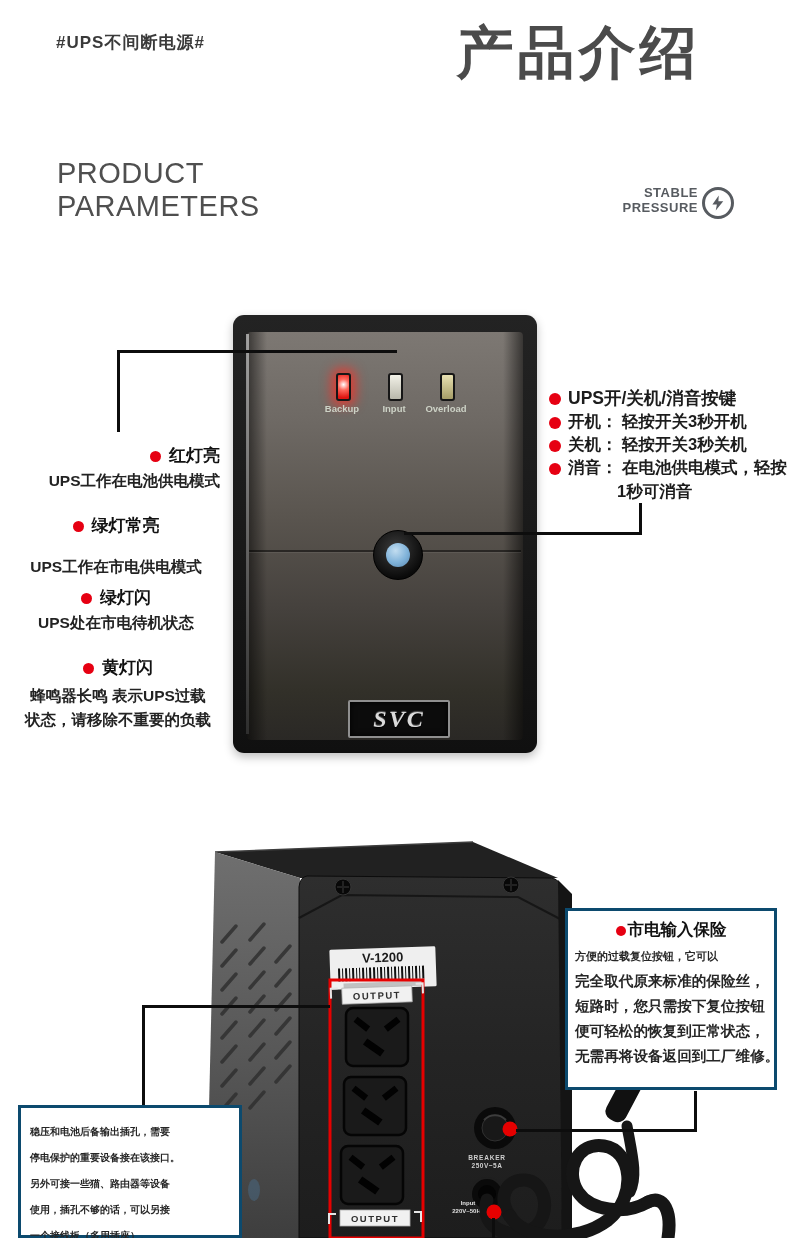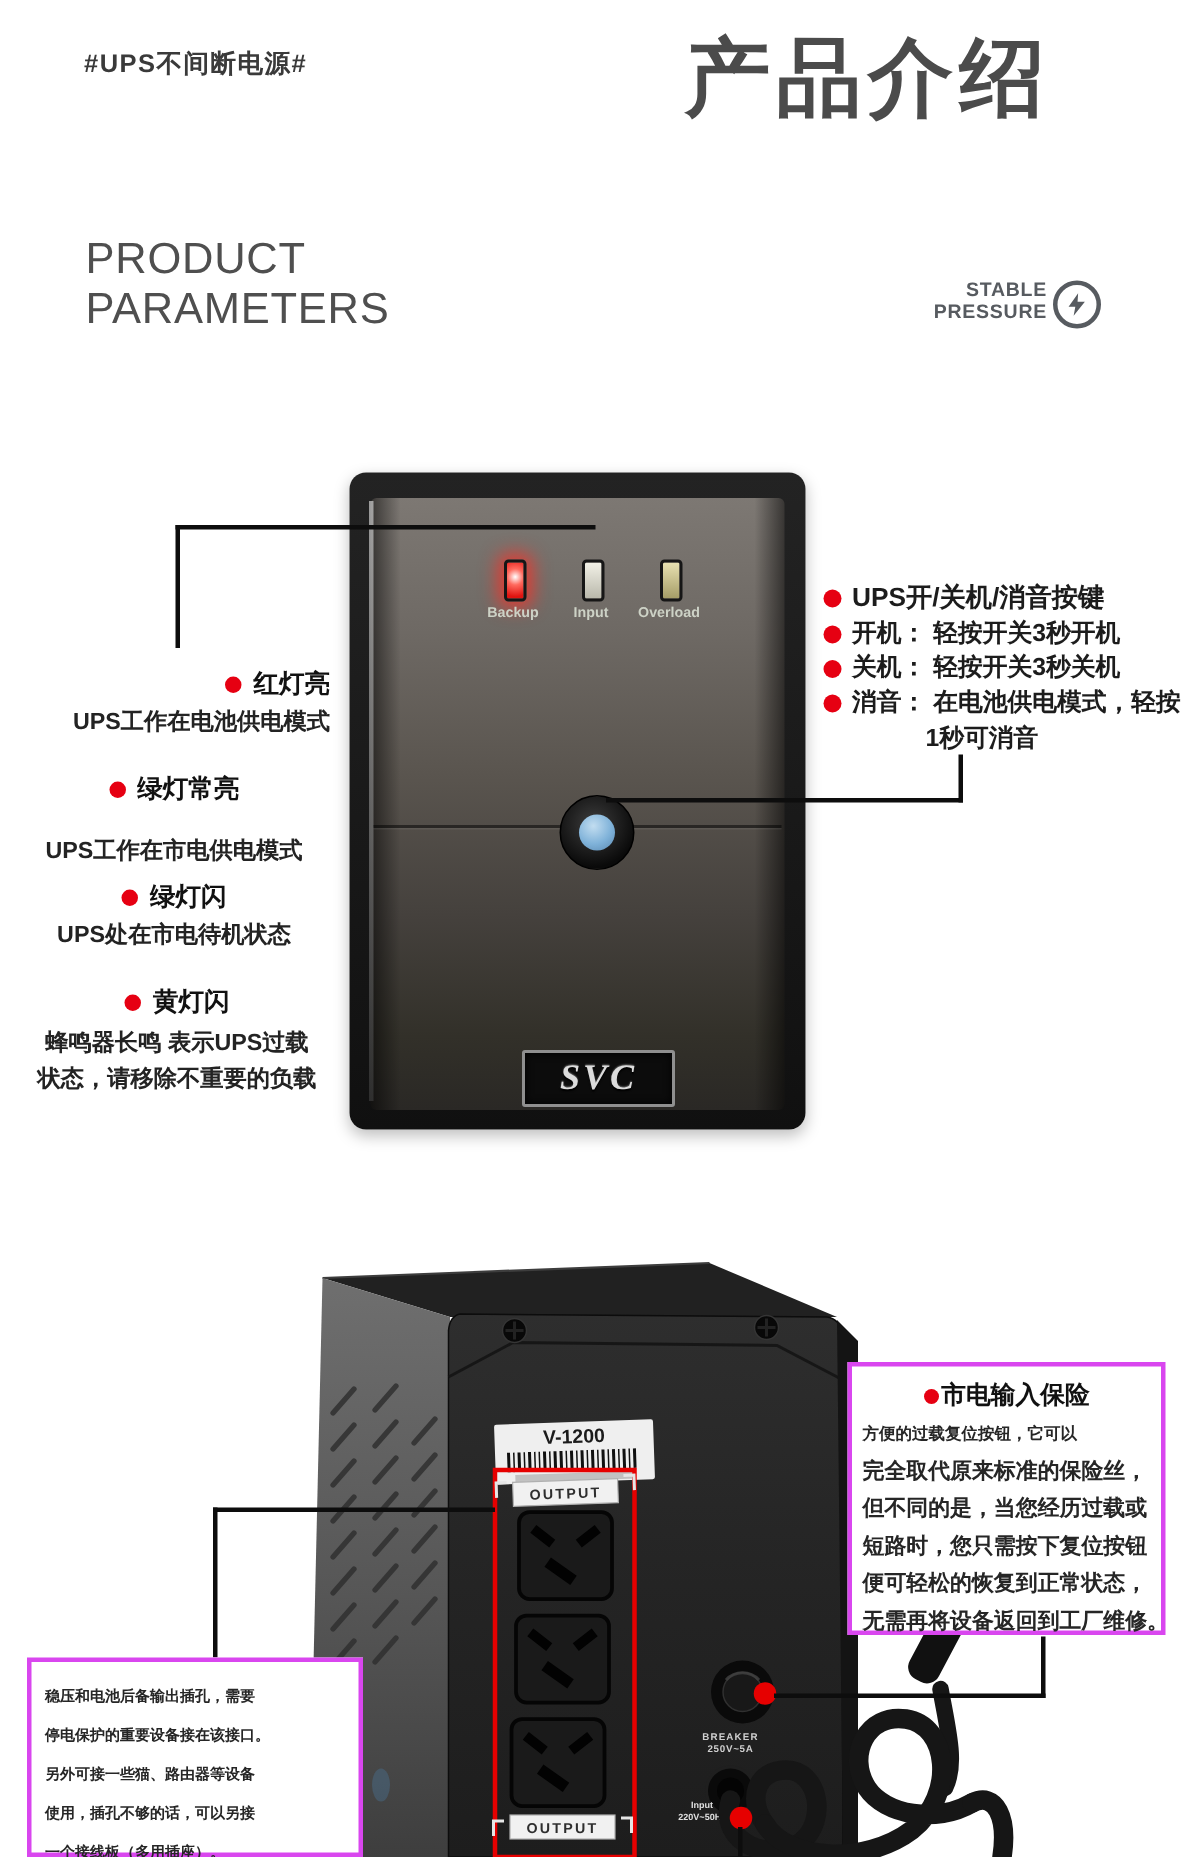--- a/index.html
+++ b/index.html
@@ -8,21 +8,21 @@
     font-family:"Liberation Sans","DejaVu Sans",sans-serif;
     overflow:hidden;
   }
   .abs{position:absolute;}
   .callout{position:absolute;background:#0d0d0d;}
   .bullet{display:inline-block;width:11px;height:11px;border-radius:50%;background:#e60012;vertical-align:middle;margin-right:8px;}
   .anno-title{font-size:17px;font-weight:bold;color:#111;}
   .anno-body{font-size:15.5px;font-weight:bold;color:#232323;}
   .r-item{position:absolute;left:0;white-space:nowrap;font-size:16.5px;font-weight:bold;color:#1c1c1c;}
   .r-item .bullet{width:12px;height:12px;margin-right:7px;}
-  .redbox{position:absolute;border:3px solid #d946ef;background:#ffffff;box-sizing:border-box;}
+  .redbox{position:absolute;border:3px solid #0c4a6e;background:#ffffff;box-sizing:border-box;}
   .redbox .bl{font-size:10px;font-weight:bold;color:#262626;line-height:26px;white-space:nowrap;}
   
   .device{position:absolute;left:233px;top:315px;width:304px;height:438px;background:linear-gradient(180deg,#232323,#101010);border-radius:11px;box-shadow:0 4px 10px rgba(0,0,0,.25);}
   .panel{position:absolute;left:14px;top:17px;right:14px;bottom:13px;border-radius:4px;
      background:
        linear-gradient(90deg,rgba(0,0,0,.55) 0,rgba(0,0,0,0) 20px,rgba(0,0,0,0) calc(100% - 20px),rgba(0,0,0,.55) 100%),
        linear-gradient(180deg,#7d7873 0%,#6e6964 22%,#5a554f 45%,#45413d 68%,#323029 88%,#2a2825 100%);}
   .led{position:absolute;width:11px;height:24px;border:2px solid #161616;border-radius:3px;}
   .led-label{position:absolute;font-size:9.5px;font-weight:bold;color:#cdd2c6;text-align:center;width:60px;}
   .seam{position:absolute;left:2px;right:2px;top:218px;height:2px;background:rgba(0,0,0,.5);box-shadow:0 1px 0 rgba(255,255,255,.07);}
@@ -276,17 +276,16 @@
   <div class="bl">使用，插孔不够的话，可以另接</div>
   <div class="bl">一个接线板（多用插座）。</div>
 </div>
 
 <div class="redbox" style="left:565px;top:908px;width:212px;height:182px;padding:8px 7px 0;">
   <div style="text-align:center;white-space:nowrap;margin-bottom:3px;">
     <span class="bullet" style="width:10px;height:10px;margin-right:2px;"></span><span style="font-size:16.5px;font-weight:bold;color:#111;">市电输入保险</span>
   </div>
   <div class="bl" style="font-size:11px;line-height:25px;">方便的过载复位按钮，它可以</div>
   <div class="bl" style="font-size:14.6px;line-height:25px;">完全取代原来标准的保险丝，</div>
-  <div class="bl" style="font-size:14.6px;line-height:25px;">但不同的是，当您经历过载或</div>
   <div class="bl" style="font-size:14.6px;line-height:25px;">短路时，您只需按下复位按钮</div>
   <div class="bl" style="font-size:14.6px;line-height:25px;">便可轻松的恢复到正常状态，</div>
   <div class="bl" style="font-size:14.6px;line-height:25px;">无需再将设备返回到工厂维修。</div>
 </div>
 
 </body></html>

